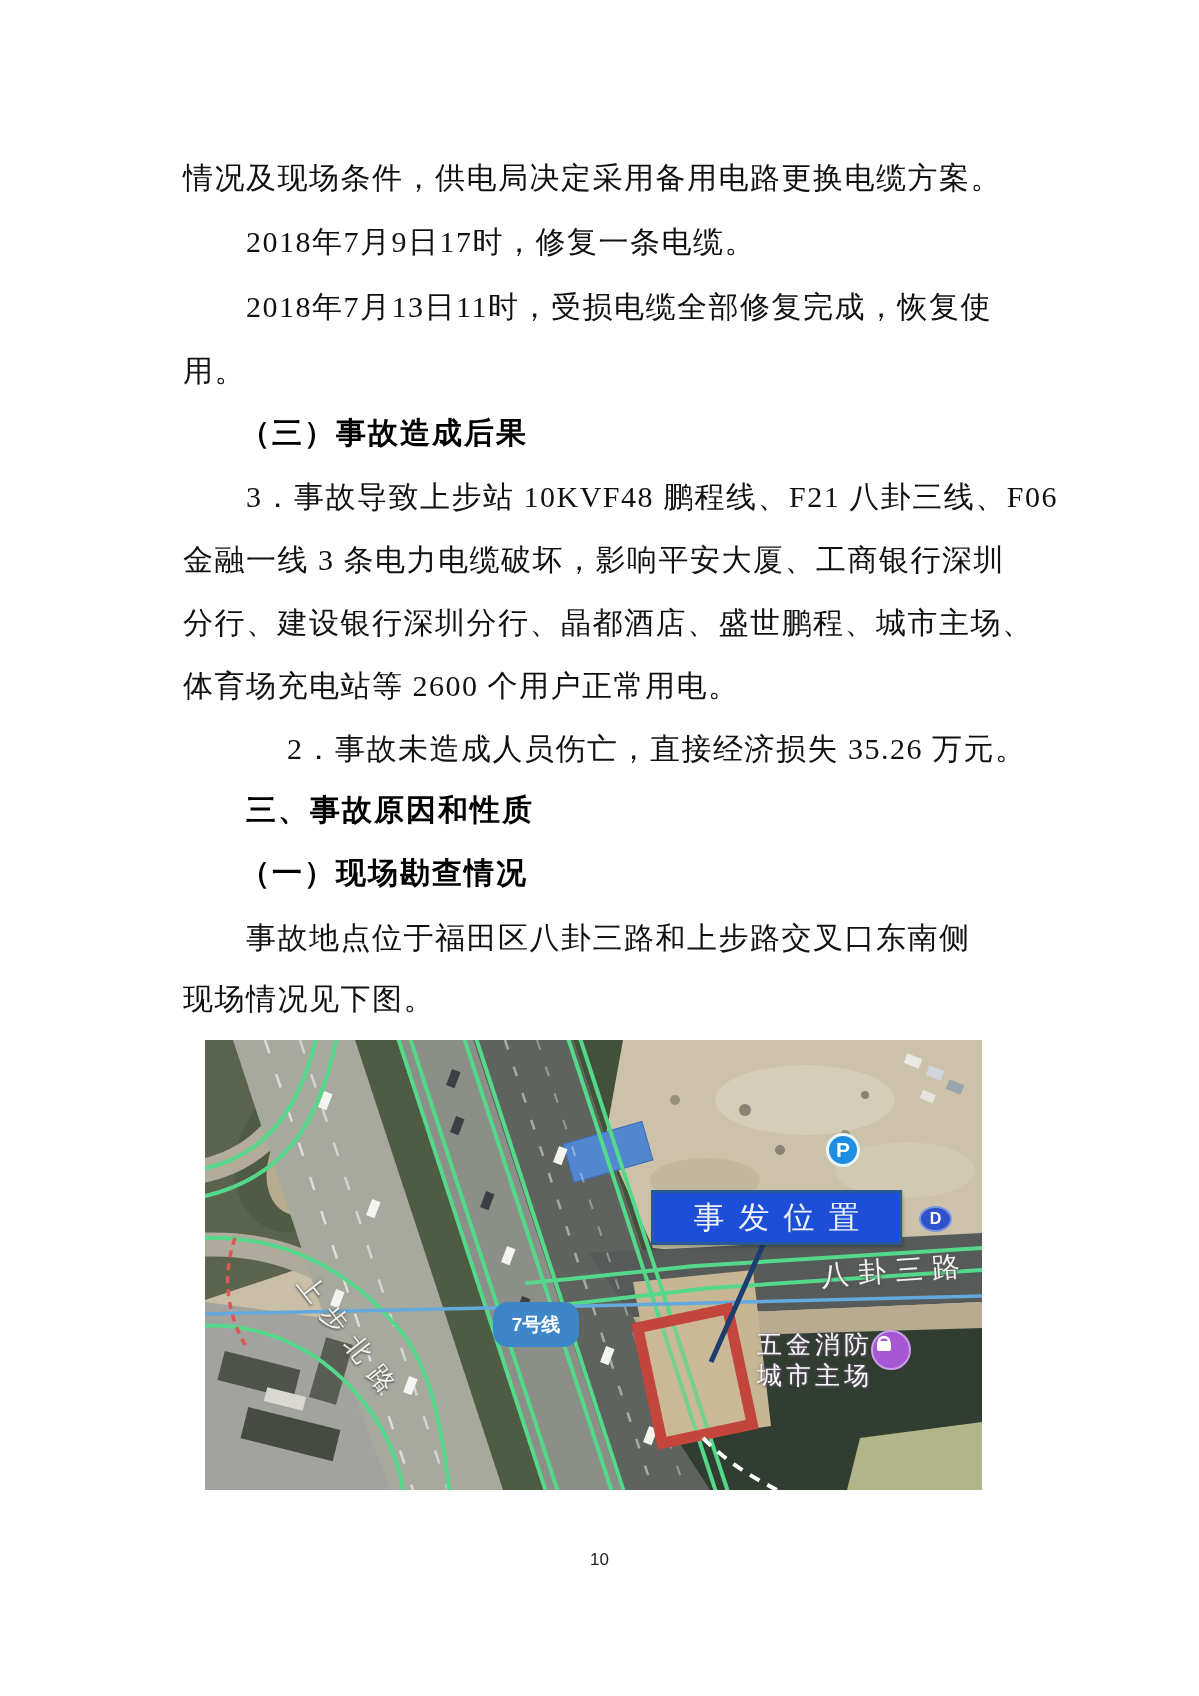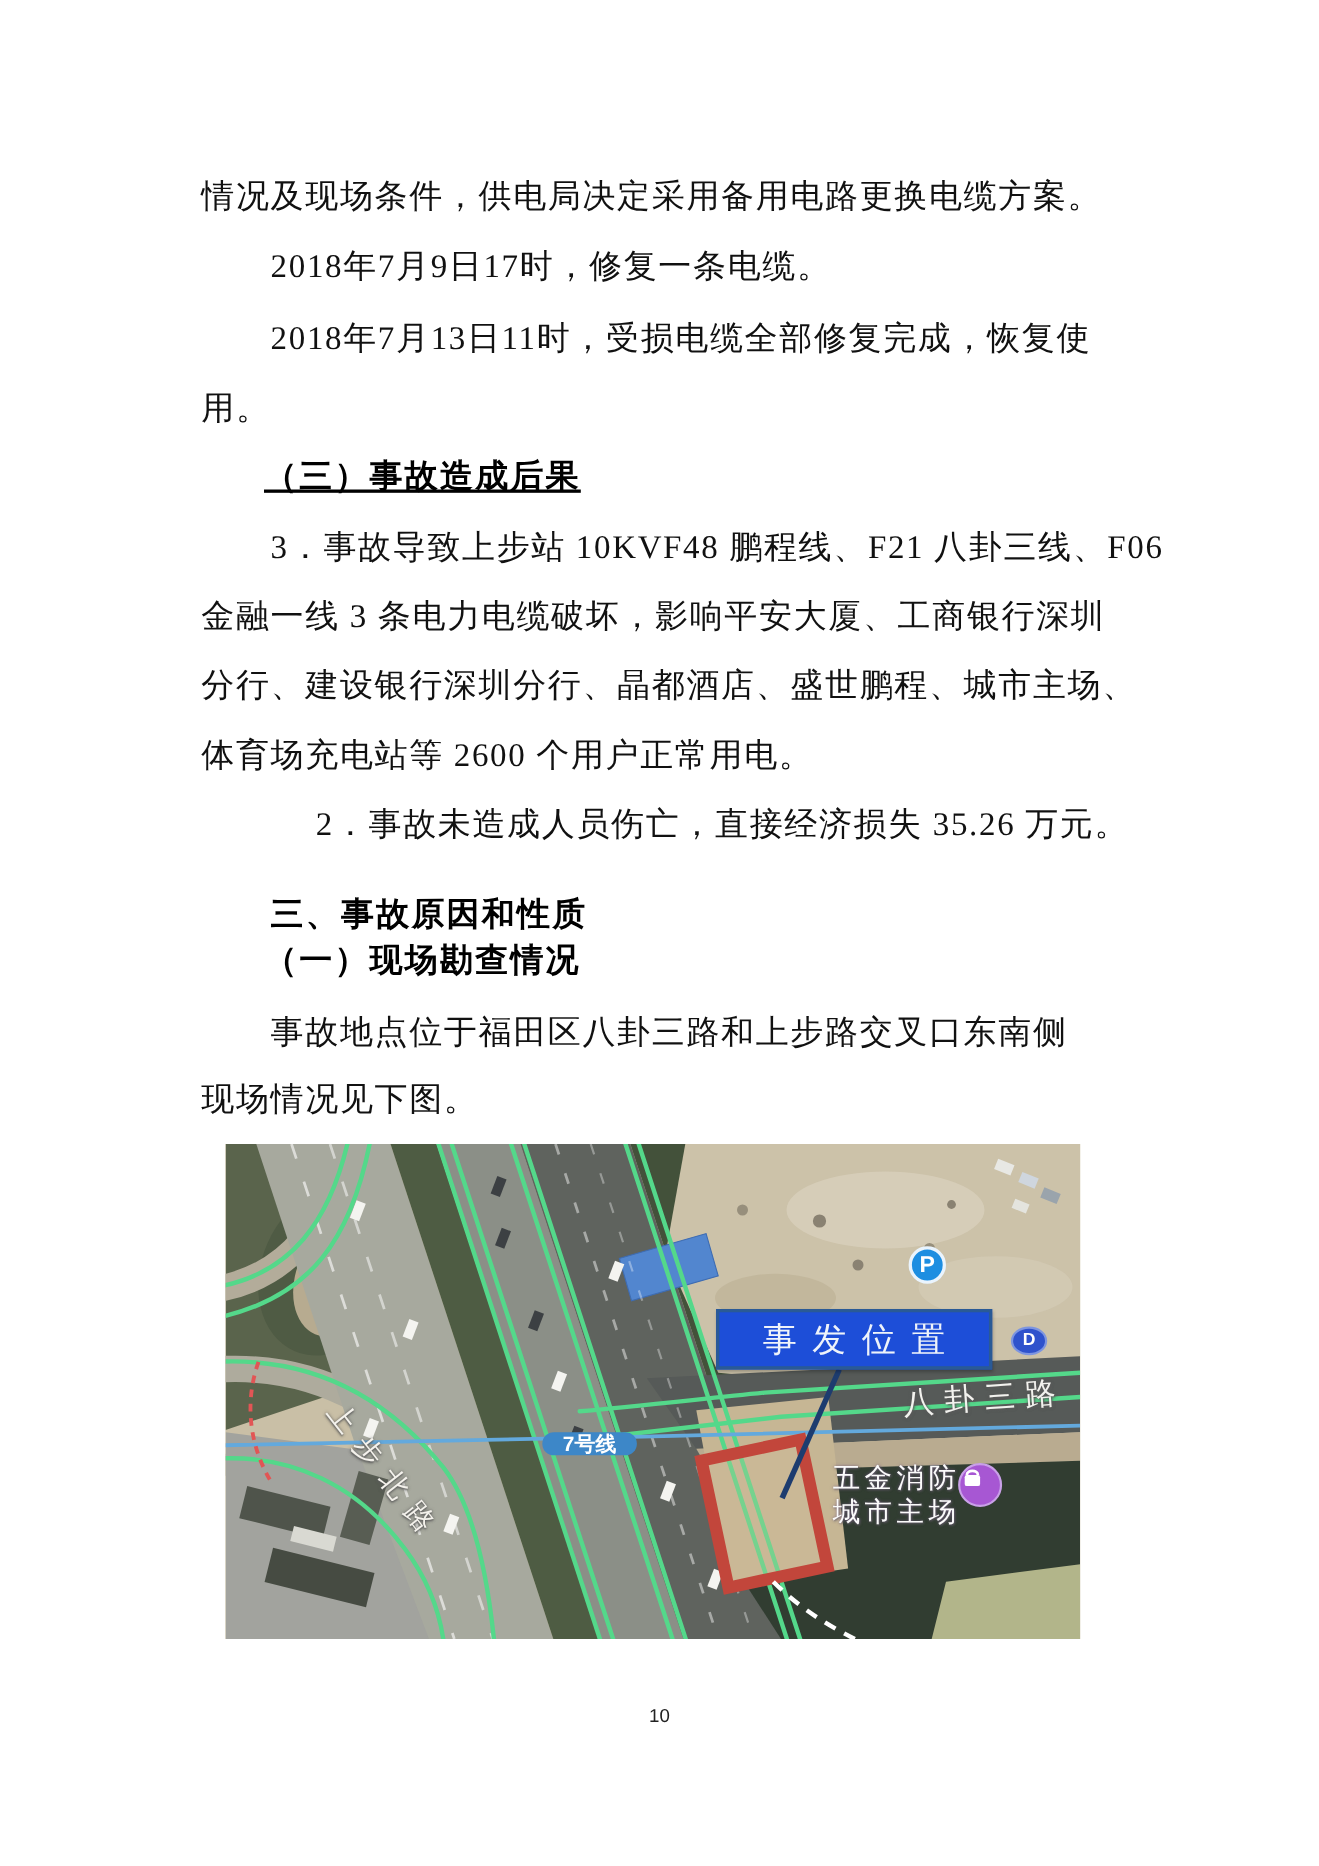--- a/index.html
+++ b/index.html
@@ -61,21 +61,21 @@
     font-size:31px;
     letter-spacing:14px;
     color:#eef3fa;
     font-family:"Liberation Sans", sans-serif;
     text-indent:14px;
     box-shadow:1px 2px 3px rgba(0,0,0,.25);
   }
   .metro-pill{
     position:absolute;
     left:288px;top:262px;
-    width:86px;height:21px;
+    width:86px;height:45px;
     background:#3d87c8;
     border-radius:15px;
     display:flex;align-items:center;justify-content:center;
     color:#fff;font-size:19px;font-weight:bold;
     font-family:"Liberation Sans", sans-serif;
     text-align:center;
   }
   .p-icon{
     position:absolute;
     left:621px;top:93px;
@@ -132,27 +132,27 @@
 </style>
 </head>
 <body>
 
 <div class="page">
 
   <div class="doc-line" style="left:183px;top:158px;">情况及现场条件，供电局决定采用备用电路更换电缆方案。</div>
   <div class="doc-line" style="left:246px;top:222px;">2018年7月9日17时，修复一条电缆。</div>
   <div class="doc-line" style="left:246px;top:287px;">2018年7月13日11时，受损电缆全部修复完成，恢复使</div>
   <div class="doc-line" style="left:183px;top:351px;">用。</div>
-  <div class="doc-line heading" style="left:240px;top:413px;text-decoration:underline;">（三）事故造成后果</div>
+  <div class="doc-line heading" style="left:240px;top:413px;">（三）事故造成后果</div>
   <div class="doc-line" style="left:246px;top:477px;">3．事故导致上步站 10KVF48 鹏程线、F21 八卦三线、F06</div>
   <div class="doc-line" style="left:183px;top:540px;">金融一线 3 条电力电缆破坏，影响平安大厦、工商银行深圳</div>
   <div class="doc-line" style="left:183px;top:603px;">分行、建设银行深圳分行、晶都酒店、盛世鹏程、城市主场、</div>
   <div class="doc-line" style="left:183px;top:666px;">体育场充电站等 2600 个用户正常用电。</div>
   <div class="doc-line" style="left:246px;top:729px;margin-left:41px;">2．事故未造成人员伤亡，直接经济损失 35.26 万元。</div>
-  <div class="doc-line heading" style="left:246px;top:790px;margin-top:21px;">三、事故原因和性质</div>
+  <div class="doc-line heading" style="left:246px;top:790px;">三、事故原因和性质</div>
   <div class="doc-line heading" style="left:240px;top:853px;">（一）现场勘查情况</div>
   <div class="doc-line" style="left:183px;top:979px;">现场情况见下图。</div>
   <div class="doc-line" style="left:246px;top:918px;">事故地点位于福田区八卦三路和上步路交叉口东南侧</div>
 
   <div class="map">
     <svg width="777" height="450" viewBox="0 0 777 450">
 
       <rect x="0" y="0" width="777" height="450" fill="#c9bfa6"></rect>
 
       <polygon points="0,0 40,0 120,220 0,260" fill="#5a644c"></polygon>

